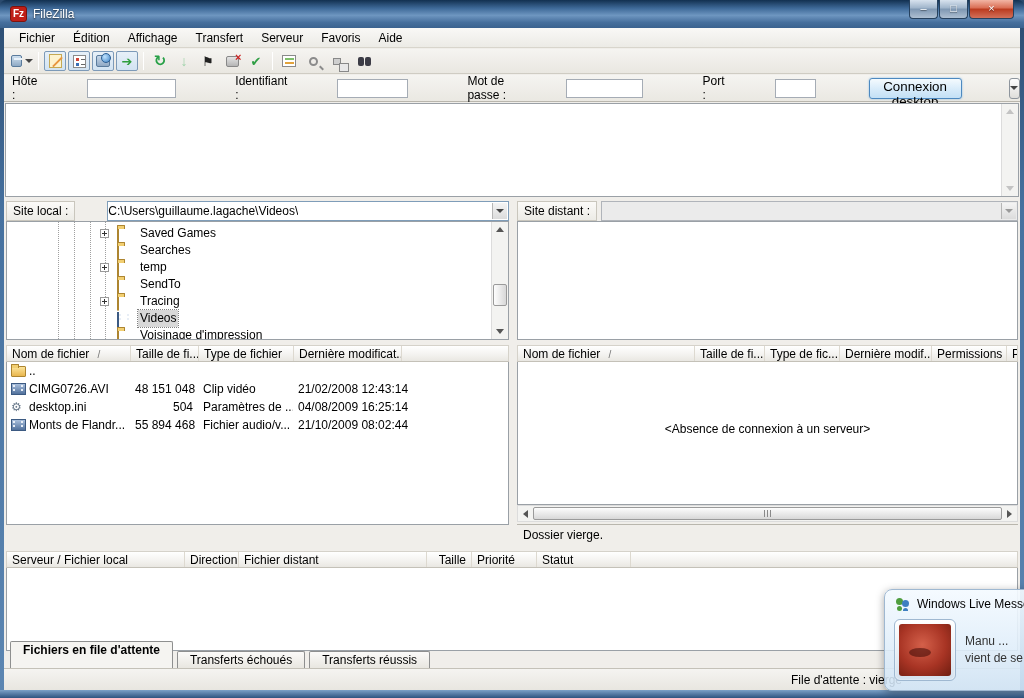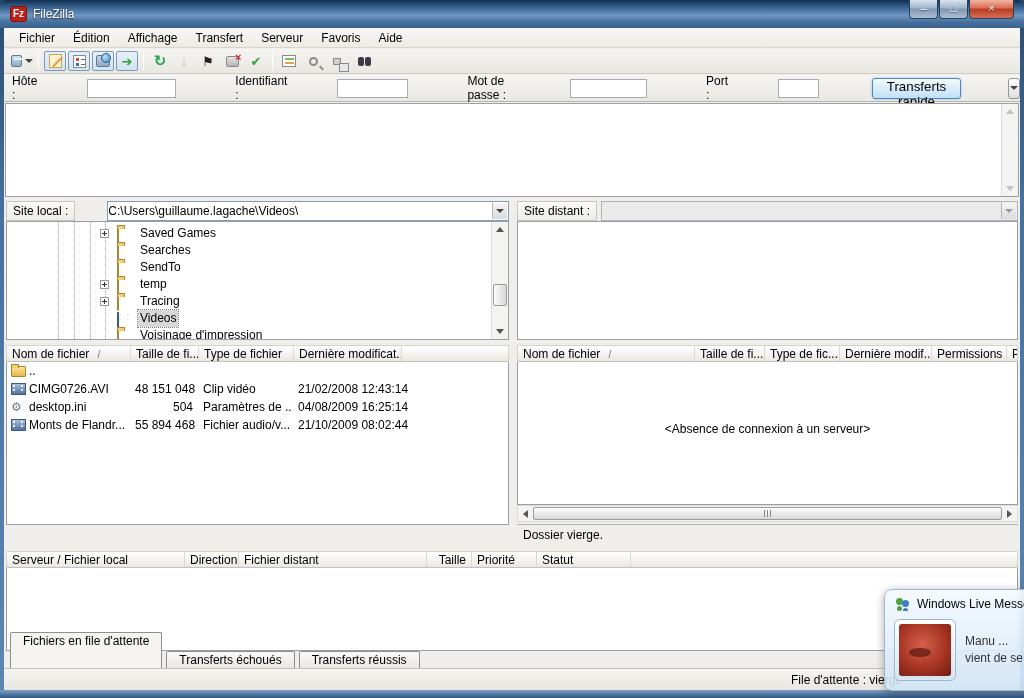--- a/index.html
+++ b/index.html
@@ -126,21 +126,21 @@
     display:flex;align-items:center;justify-content:center;gap:2px;}
   .grip{width:1px;height:7px;background:#8a8a8a;}
   
   .strip{position:absolute;height:21px;line-height:21px;padding-left:6px;background:#f0eeea;
     border-top:1px solid #b9b6ad;white-space:nowrap;overflow:hidden;}
   
   .queue-body{position:absolute;background:#fff;border:1px solid #9aa0a6;border-top:none;}
   .tabs{position:absolute;display:flex;align-items:flex-end;}
   .tab{height:18px;line-height:17px;padding:0 12px;border:1px solid #8e8f8f;border-bottom:none;
     background:linear-gradient(180deg,#fbfaf8,#e7e5df);margin-right:4px;border-radius:2px 2px 0 0;white-space:nowrap;}
-  .tab.active{font-weight:normal;background:#f5f4f1;height:37px;}
+  .tab.active{font-weight:bold;background:#f5f4f1;height:28px;}
   .statusbar{position:absolute;left:0;right:0;bottom:0;height:22px;background:linear-gradient(180deg,#f5f4f1,#e8e6e0);
     border-top:1px solid #c4c1b8;line-height:22px;}
   .statusbar .txt{position:absolute;right:118px;top:0;}
   
   .toast{position:absolute;left:884px;top:589px;width:220px;height:102px;border-radius:8px;
     background:linear-gradient(180deg,rgba(244,250,255,.93),rgba(208,228,246,.88));
     border:1px solid #9fb8d1;box-shadow:0 2px 8px rgba(0,0,0,.35);}
   .toast-head{position:absolute;left:10px;top:7px;display:flex;align-items:center;white-space:nowrap;overflow:hidden;width:200px;}
   .ppl{position:relative;width:16px;height:14px;margin-right:6px;flex:0 0 16px;}
   .ppl::before{content:"";position:absolute;left:1px;top:1px;width:7px;height:7px;border-radius:50%;background:#4f9e3f;box-shadow:0 7px 0 -1px #4f9e3f;}
@@ -231,21 +231,21 @@
 
     <div class="quickbar">
       <span class="qc-label">Hôte :</span>
       <input class="qc-input" style="width: 89px;">
       <span class="qc-label">Identifiant :</span>
       <input class="qc-input" style="width: 71px;">
       <span class="qc-label">Mot de passe :</span>
       <input class="qc-input" type="password" style="width: 77px;">
       <span class="qc-label">Port :</span>
       <input class="qc-input" style="width: 41px; margin-right: 8px;">
-      <button class="qc-btn">Transferts rapide</button>
+      <button class="qc-btn">Connexion desktop</button>
       <div class="qc-split">
           <span class="tri"></span>
         </div>
     </div>
 
     <div class="log">
       <div class="vscroll">
         <span class="vs-arrow vs-up"></span>
         <span class="vs-arrow vs-down"></span>
       </div>
@@ -279,27 +279,27 @@
         <div class="tree-row">
           <span class="expander"></span>
           <span class="t-icon folder"></span>
           <span class="t-label">Saved Games</span>
         </div>
         <div class="tree-row">
           <span class="t-icon folder"></span>
           <span class="t-label">Searches</span>
         </div>
         <div class="tree-row">
+          <span class="expander"></span>
+          <span class="t-icon folder"></span>
+          <span class="t-label">temp</span>
+        </div>
+        <div class="tree-row">
           <span class="t-icon folder"></span>
           <span class="t-label">SendTo</span>
-        </div>
-        <div class="tree-row">
-          <span class="expander"></span>
-          <span class="t-icon folder"></span>
-          <span class="t-label">temp</span>
         </div>
         <div class="tree-row">
           <span class="expander"></span>
           <span class="t-icon folder"></span>
           <span class="t-label">Tracing</span>
         </div>
         <div class="tree-row">
           <span class="t-icon vidico"></span>
           <span class="t-label sel">Videos</span>
         </div>

